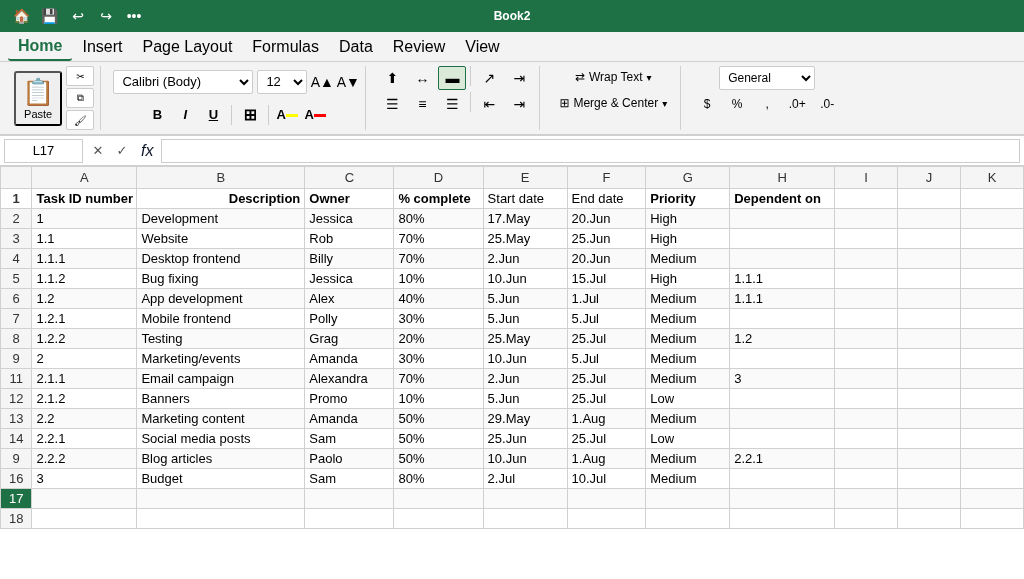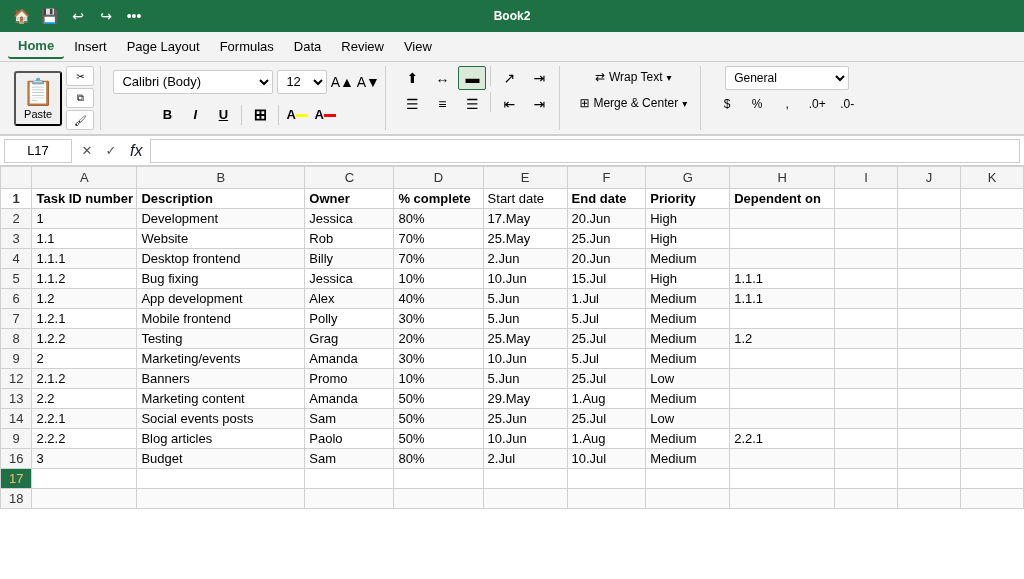--- a/index.html
+++ b/index.html
@@ -24,21 +24,21 @@
       background: #f3f3f3;
       border-bottom: 1px solid #d0d0d0;
       display: flex;
       align-items: center;
       padding: 0 8px;
       height: 30px;
     }
     .menu-item {
       padding: 4px 10px;
       cursor: pointer;
-      font-size: 13px;
+      font-size: 16px;
       border-radius: 3px;
       text-align: center;
     }
     .menu-item.active {
       color: #1e7145;
       border-bottom: 2px solid #1e7145;
       font-weight: 600;
     }
 
     
@@ -91,21 +91,21 @@
     .font-group { flex-direction: column; justify-content: space-around; gap: 2px; }
     .font-row { display: flex; align-items: center; gap: 4px; }
     .font-select {
       height: 24px;
       border: 1px solid #ccc;
       background: white;
       font-size: 13px;
       padding: 0 4px;
       cursor: pointer;
       border-radius: 2px;
-      width: 160px;
+      width: 140px;
     }
     .size-select {
       height: 24px;
       border: 1px solid #ccc;
       background: white;
       font-size: 13px;
       padding: 0 4px;
       cursor: pointer;
       border-radius: 2px;
       width: 50px;
@@ -154,21 +154,21 @@
     
     .number-group { flex-direction: column; gap: 2px; }
     .number-select {
       height: 24px;
       border: 1px solid #ccc;
       background: white;
       font-size: 12px;
       padding: 0 4px;
       cursor: pointer;
       border-radius: 2px;
-      width: 124px;
+      width: 96px;
     }
     .number-row { display: flex; gap: 2px; }
     .number-btn {
       width: 28px; height: 24px;
       border: 1px solid transparent; background: transparent;
       cursor: pointer; font-size: 12px;
       display: flex; align-items: center; justify-content: center;
       border-radius: 2px;
     }
 
@@ -176,21 +176,21 @@
     #formula-bar {
       display: flex;
       align-items: center;
       height: 30px;
       border-bottom: 1px solid #d0d0d0;
       padding: 0 4px;
       gap: 4px;
       background: white;
     }
     #cell-ref {
-      width: 68px;
+      width: 79px;
       height: 24px;
       border: 1px solid #ccc;
       padding: 0 4px;
       font-size: 13px;
       text-align: center;
     }
     #formula-btns { display: flex; gap: 2px; align-items: center; }
     .formula-btn {
       width: 22px; height: 22px;
       border: none; background: transparent;
@@ -245,21 +245,21 @@
       background: #f5f5f5;
       text-align: center;
       font-weight: normal;
       color: #333;
       width: 30px;
       min-width: 30px;
       border: 1px solid #d0d0d0;
     }
     .row-header.active {
       background: #1e7145;
-      color: #fdba74;
+      color: #ffffff;
     }
     .data-cell {
       background: white;
       cursor: cell;
     }
     .header-row td {
       font-weight: bold;
       background: white;
     }
     tr:nth-child(even) .data-cell { background: #fafafa; }
@@ -435,25 +435,25 @@
         <th class="col-header">H</th>
         <th class="col-header">I</th>
         <th class="col-header">J</th>
         <th class="col-header">K</th>
       </tr>
     </thead>
     <tbody id="table-body">
     <tr class="header-row">
           <td class="row-header">1</td>
           <td class="data-cell" style="font-weight: bold;">Task ID number</td>
-          <td class="data-cell" style="font-weight: bold;">Description</td>
+          <td class="data-cell" style="font-weight: bold; text-align: right;">Description</td>
           <td class="data-cell" style="font-weight: bold;">Owner</td>
           <td class="data-cell" style="font-weight: bold;">% complete</td>
           <td class="data-cell" style="font-weight: normal;">Start date</td>
-          <td class="data-cell" style="font-weight: bold;">End date</td>
+          <td class="data-cell" style="font-weight: normal;">End date</td>
           <td class="data-cell" style="font-weight: bold;">Priority</td>
           <td class="data-cell" style="font-weight: bold;">Dependent on</td>
           <td class="data-cell" style="font-weight: bold;"></td>
           <td class="data-cell" style="font-weight: bold;"></td>
           <td class="data-cell" style="font-weight: bold;"></td>
         </tr>
         <tr>
           <td class="row-header">2</td>
           <td class="data-cell">1</td>
           <td class="data-cell">Development</td>
@@ -559,20 +559,34 @@
           <td class="data-cell">30%</td>
           <td class="data-cell">10.Jun</td>
           <td class="data-cell">5.Jul</td>
           <td class="data-cell">Medium</td>
           <td class="data-cell"></td>
           <td class="data-cell"></td>
           <td class="data-cell"></td>
           <td class="data-cell"></td>
         </tr>
         <tr>
+          <td class="row-header">11</td>
+          <td class="data-cell">2.1.1</td>
+          <td class="data-cell">Email campaign</td>
+          <td class="data-cell">Alexandra</td>
+          <td class="data-cell">70%</td>
+          <td class="data-cell">2.Jun</td>
+          <td class="data-cell">25.Jul</td>
+          <td class="data-cell">Medium</td>
+          <td class="data-cell">3</td>
+          <td class="data-cell"></td>
+          <td class="data-cell"></td>
+          <td class="data-cell"></td>
+        </tr>
+        <tr>
           <td class="row-header">12</td>
           <td class="data-cell">2.1.2</td>
           <td class="data-cell">Banners</td>
           <td class="data-cell">Promo</td>
           <td class="data-cell">10%</td>
           <td class="data-cell">5.Jun</td>
           <td class="data-cell">25.Jul</td>
           <td class="data-cell">Low</td>
           <td class="data-cell"></td>
           <td class="data-cell"></td>
@@ -589,21 +603,21 @@
           <td class="data-cell">1.Aug</td>
           <td class="data-cell">Medium</td>
           <td class="data-cell"></td>
           <td class="data-cell"></td>
           <td class="data-cell"></td>
           <td class="data-cell"></td>
         </tr>
         <tr>
           <td class="row-header">14</td>
           <td class="data-cell">2.2.1</td>
-          <td class="data-cell">Social events posts</td>
+          <td class="data-cell">Social media posts</td>
           <td class="data-cell">Sam</td>
           <td class="data-cell">50%</td>
           <td class="data-cell">25.Jun</td>
           <td class="data-cell">25.Jul</td>
           <td class="data-cell">Low</td>
           <td class="data-cell"></td>
           <td class="data-cell"></td>
           <td class="data-cell"></td>
           <td class="data-cell"></td>
         </tr>

